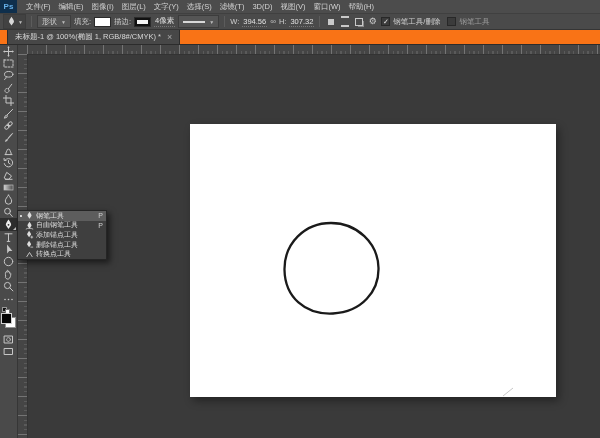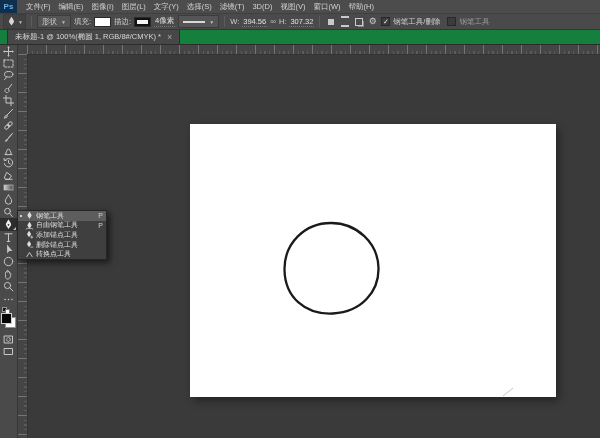--- a/index.html
+++ b/index.html
@@ -31,21 +31,21 @@
   .opicon{display:inline-flex;align-items:center;justify-content:center;width:11px;height:11px;}
   .sq{width:6px;height:6px;background:#c9c9c9;}
   .bars{width:8px;height:7px;border-top:2px solid #c9c9c9;border-bottom:2px solid #c9c9c9;}
   .stack{width:6px;height:6px;border:1px solid #c9c9c9;box-shadow:2px 2px 0 -1px #8a8a8a;}
   .gear{font-size:9px;color:#c9c9c9;line-height:9px;}
   .cb{width:7px;height:7px;border:1px solid #282828;background:#3b3b3b;display:inline-flex;
       align-items:center;justify-content:center;flex:0 0 auto;}
   .cb.checked::after{content:"✓";font-size:7px;color:#e8e8e8;line-height:7px;}
 
   
-  .tabbar{position:absolute;left:0;top:30px;width:600px;height:14px;background:#15803d;
+  .tabbar{position:absolute;left:0;top:30px;width:600px;height:14px;background:#f97316;
           border-bottom:1px solid #2c2c2c;z-index:28;}
   .tab{position:absolute;left:7px;top:0;height:14px;background:#474747;color:#d8d8d8;
        font-size:7.5px;display:inline-flex;align-items:center;padding:0 7px;gap:6px;
        border-right:1px solid #2c2c2c;border-left:1px solid #2c2c2c;}
   .tab .close{color:#a8a8a8;font-size:9px;line-height:9px;}
 
   
   .ruler-corner{position:absolute;left:17px;top:45px;width:10px;height:9px;background:#454545;
                 border-right:1px solid #333;border-bottom:1px solid #333;z-index:20;}
   .hruler{position:absolute;left:27px;top:45px;width:573px;height:9px;background-color:#454545;

